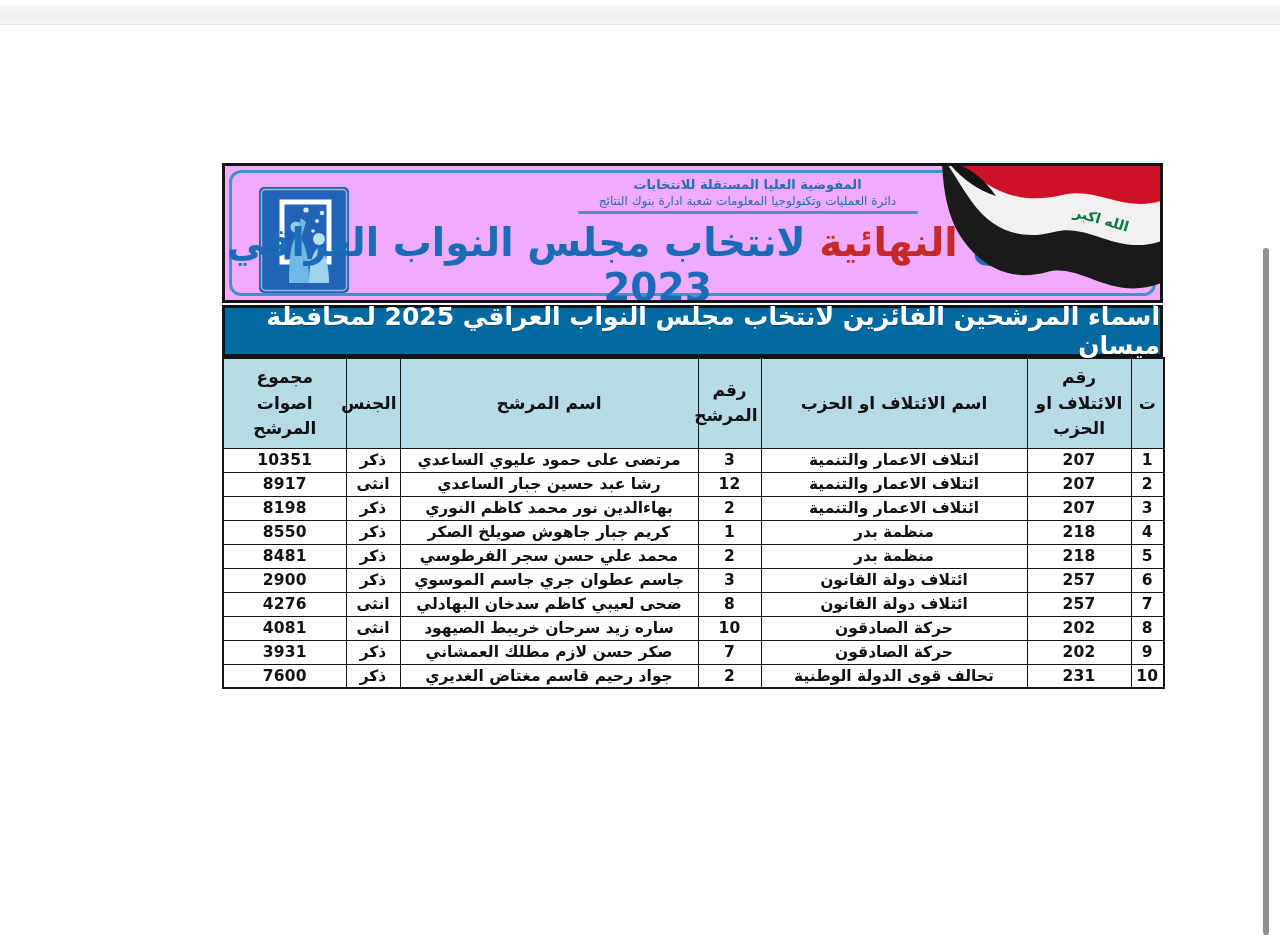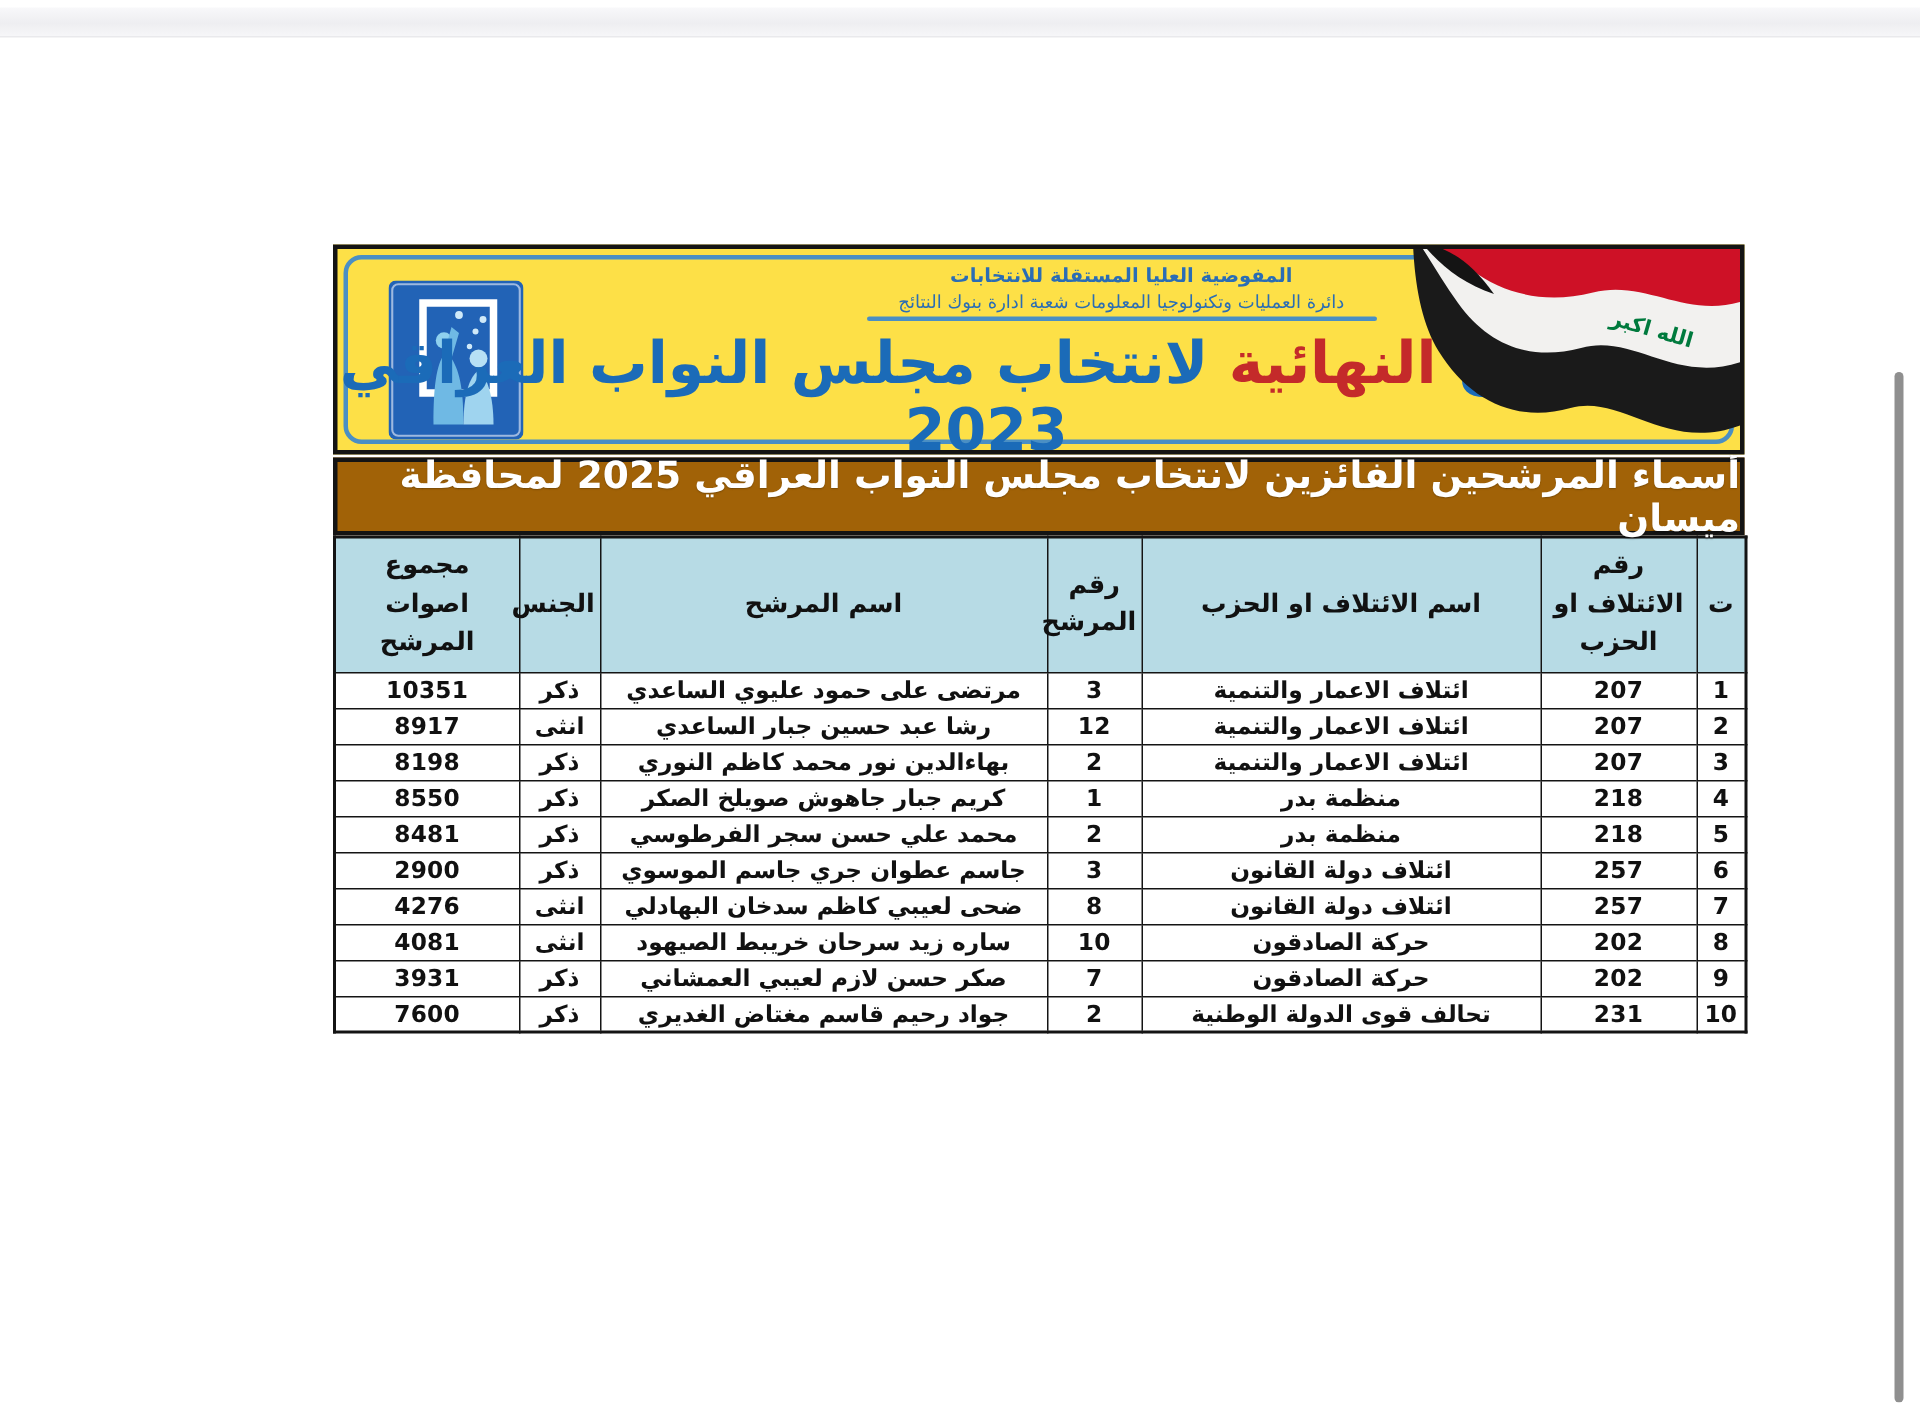--- a/index.html
+++ b/index.html
@@ -9,37 +9,37 @@
   .top-band { position:absolute; left:0; top:5px; width:1280px; height:20px;
               background:linear-gradient(180deg,#f8f8fa 0%, #eeeef1 55%, #f6f6f8 100%);
               border-bottom:1px solid #e9e9ec; }
 
   .scrollbar-thumb { position:absolute; right:11px; top:248px; width:6px; height:687px;
                      background:#8f8f8f; border-radius:3px; }
 
   .doc { position:absolute; left:222px; top:163px; width:941px; }
 
   
-  .banner { position:relative; height:140px; background:#fde047; border:3px solid #141414; overflow:hidden; }
+  .banner { position:relative; height:140px; background:#f0abfc; border:3px solid #141414; overflow:hidden; }
   .banner-frame { position:absolute; inset:4px; border:3px solid #4a8fc4; border-radius:12px; }
   .ihec-logo { position:absolute; left:34px; top:21px; width:90px; height:106px; }
   .org-block { position:absolute; top:11px; left:0; width:100%; text-align:center;
                transform:translateX(55px); color:#2a6db5; direction:rtl; z-index:1; }
   .org-line1 { font-size:13px; font-weight:bold; letter-spacing:.3px; }
   .org-line2 { font-size:12px; font-weight:normal; margin-top:2px; }
   .org-underline { width:340px; height:3px; background:#4a8fc4; margin:3px auto 0; border-radius:2px; }
   .main-title { position:absolute; top:54px; left:0; width:100%; text-align:center; direction:rtl;
                 font-size:39px; font-weight:bold; transform:translateX(-35px); z-index:1;
                 letter-spacing:-1px; }
   .main-title .blue { color:#1b6bb8; }
   .main-title .red  { color:#c42a2a; }
   .flag-wrap { position:absolute; top:-4px; right:-4px; width:252px; height:150px; z-index:2; }
 
   
-  .title-bar { margin-top:2px; height:52px; background:#a16207; border:3px solid #141414;
+  .title-bar { margin-top:2px; height:52px; background:#0369a1; border:3px solid #141414;
                display:flex; align-items:center; justify-content:center; direction:rtl;
                color:#ffffff; font-size:25px; font-weight:bold; text-shadow:0 1px 1px rgba(0,0,0,.25); }
 
   
   table.results { width:100%; border-collapse:collapse; direction:rtl; table-layout:fixed;
                   border:2px solid #141414; background:#fff; }
   table.results th { background:#b7dbe5; border:1.5px solid #141414; height:90px;
                      font-size:17px; font-weight:bold; color:#111; padding:0 3px; line-height:1.5; }
   table.results td { border:1px solid #141414; height:24px; text-align:center; vertical-align:middle;
                      font-size:15.5px; font-weight:bold; color:#111; white-space:nowrap; overflow:hidden;
@@ -196,21 +196,21 @@
       <td class="c-cand">ساره زيد سرحان خريبط الصيهود</td>
       <td class="c-gender">انثى</td>
       <td class="c-votes">4081</td>
     </tr>
 
     <tr>
       <td class="c-serial">9</td>
       <td class="c-coalno">202</td>
       <td class="c-coal">حركة الصادقون</td>
       <td class="c-candno">7</td>
-      <td class="c-cand">صكر حسن لازم لعيبي العمشاني</td>
+      <td class="c-cand">صكر حسن لازم مطلك العمشاني</td>
       <td class="c-gender">ذكر</td>
       <td class="c-votes">3931</td>
     </tr>
 
     <tr>
       <td class="c-serial">10</td>
       <td class="c-coalno">231</td>
       <td class="c-coal">تحالف قوى الدولة الوطنية</td>
       <td class="c-candno">2</td>
       <td class="c-cand">جواد رحيم قاسم مغتاض الغديري</td>

